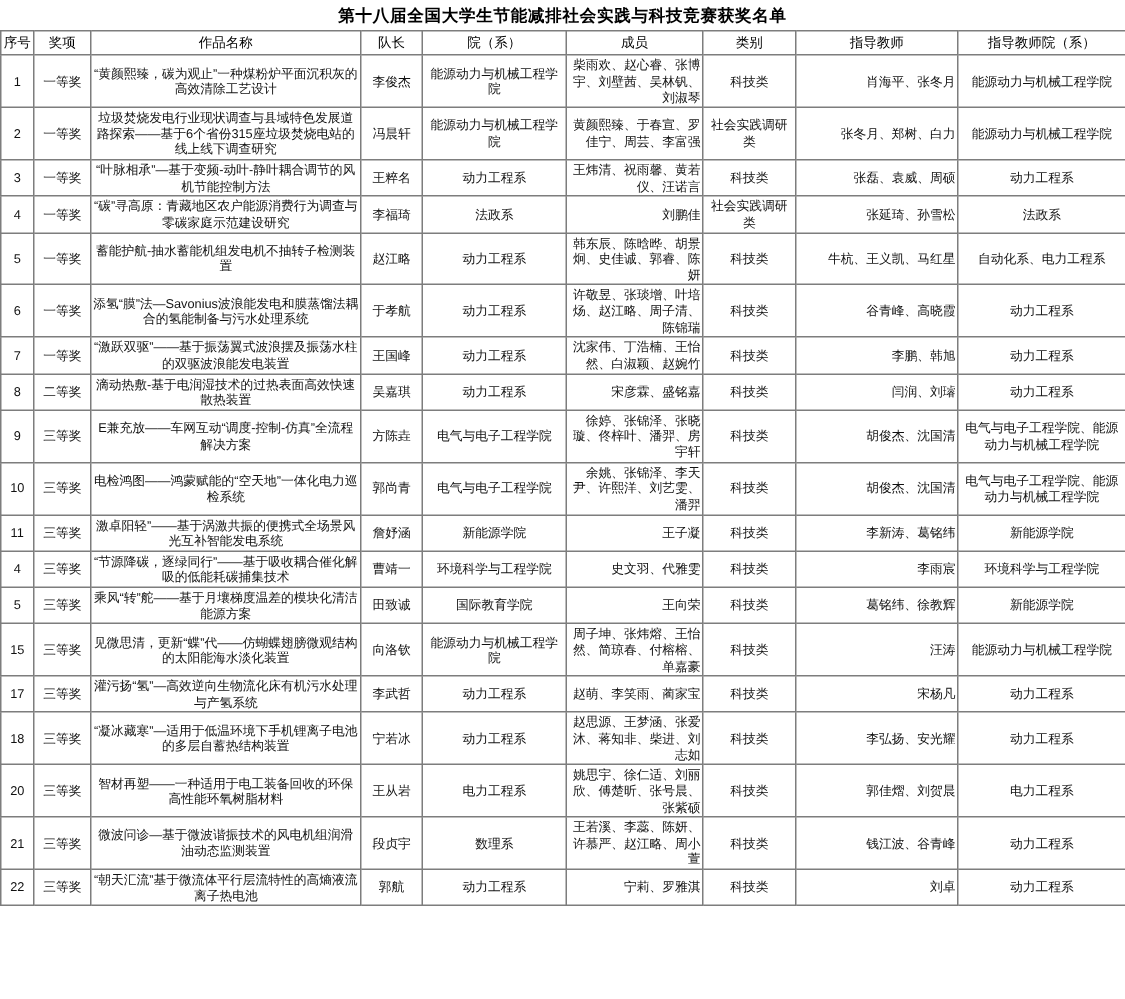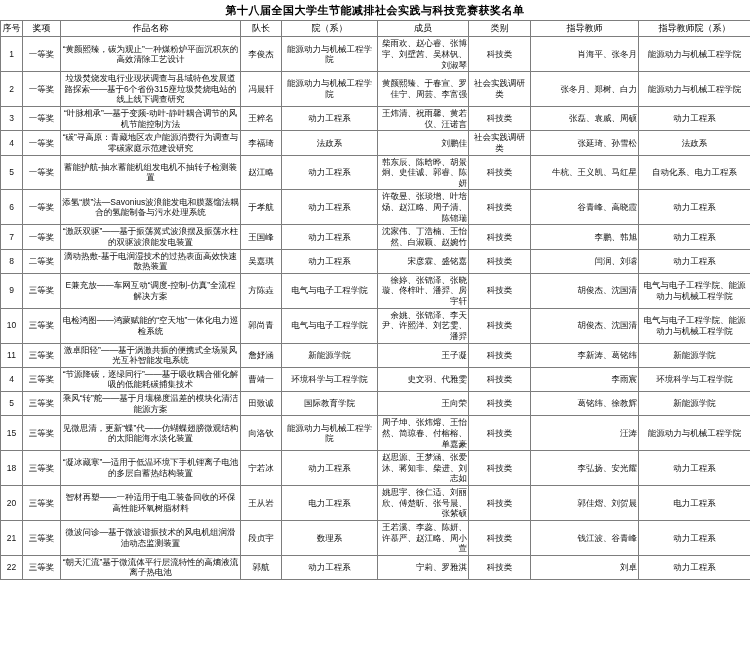--- a/index.html
+++ b/index.html
@@ -240,20 +240,31 @@
           <td>三等奖</td>
           <td>见微思清，更新“蝶”代——仿蝴蝶翅膀微观结构的太阳能海水淡化装置</td>
           <td>向洛钦</td>
           <td>能源动力与机械工程学院</td>
           <td class="left">周子坤、张炜熔、王怡然、简琼春、付榕榕、单嘉豪</td>
           <td>科技类</td>
           <td class="left">汪涛</td>
           <td>能源动力与机械工程学院</td>
         </tr>
         <tr>
+          <td>17</td>
+          <td>三等奖</td>
+          <td>灌污扬“氢”—高效逆向生物流化床有机污水处理与产氢系统</td>
+          <td>李武哲</td>
+          <td>动力工程系</td>
+          <td class="left">赵萌、李笑雨、蔺家宝</td>
+          <td>科技类</td>
+          <td class="left">宋杨凡</td>
+          <td>动力工程系</td>
+        </tr>
+        <tr>
           <td>18</td>
           <td>三等奖</td>
           <td>“凝冰藏寒”—适用于低温环境下手机锂离子电池的多层自蓄热结构装置</td>
           <td>宁若冰</td>
           <td>动力工程系</td>
           <td class="left">赵思源、王梦涵、张爱沐、蒋知非、柴进、刘志如</td>
           <td>科技类</td>
           <td class="left">李弘扬、安光耀</td>
           <td>动力工程系</td>
         </tr>

